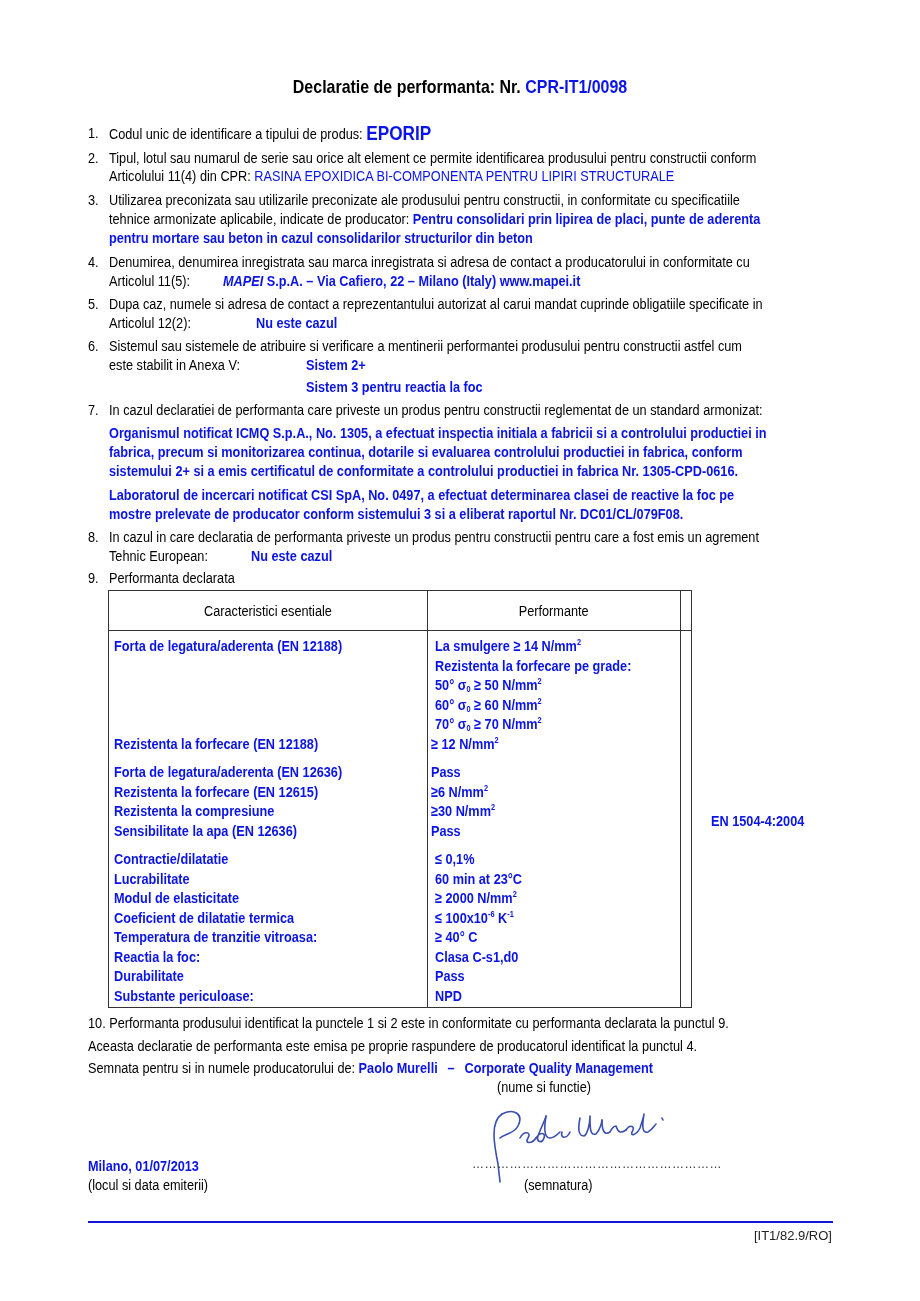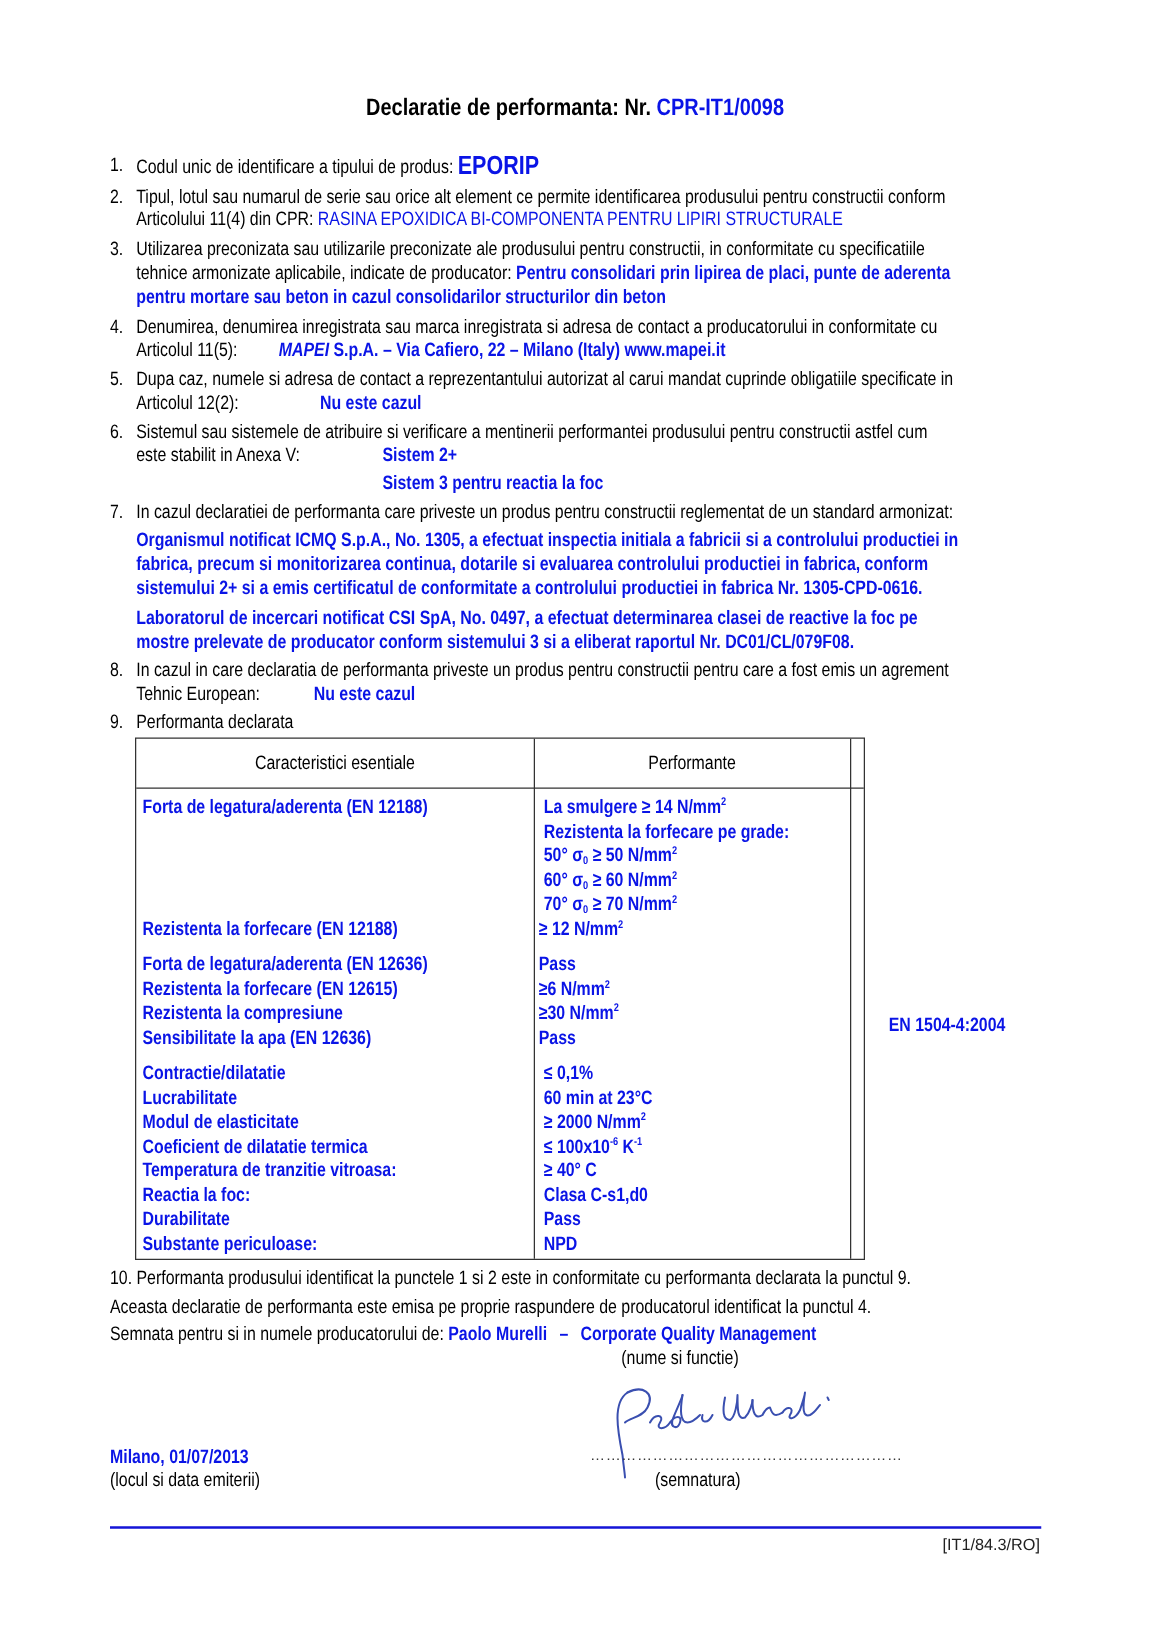--- a/index.html
+++ b/index.html
@@ -162,13 +162,13 @@
     <path d="M182 14 L183 16"></path>
   </g>
 </svg>
 
 <div class="cond line blue b" style="left:88px; top:1157px;">Milano, 01/07/2013</div>
 <div class="cond line" style="left:88px; top:1176px;">(locul si data emiterii)</div>
 <div id="dots">……………………………………………………</div>
 <div class="cond line" style="left:524px; top:1176px;">(semnatura)</div>
 
 <div id="footer-rule"></div>
-<div id="footer-code">[IT1/84.3/RO]</div>
+<div id="footer-code">[IT1/82.9/RO]</div>
 
 </body></html>

